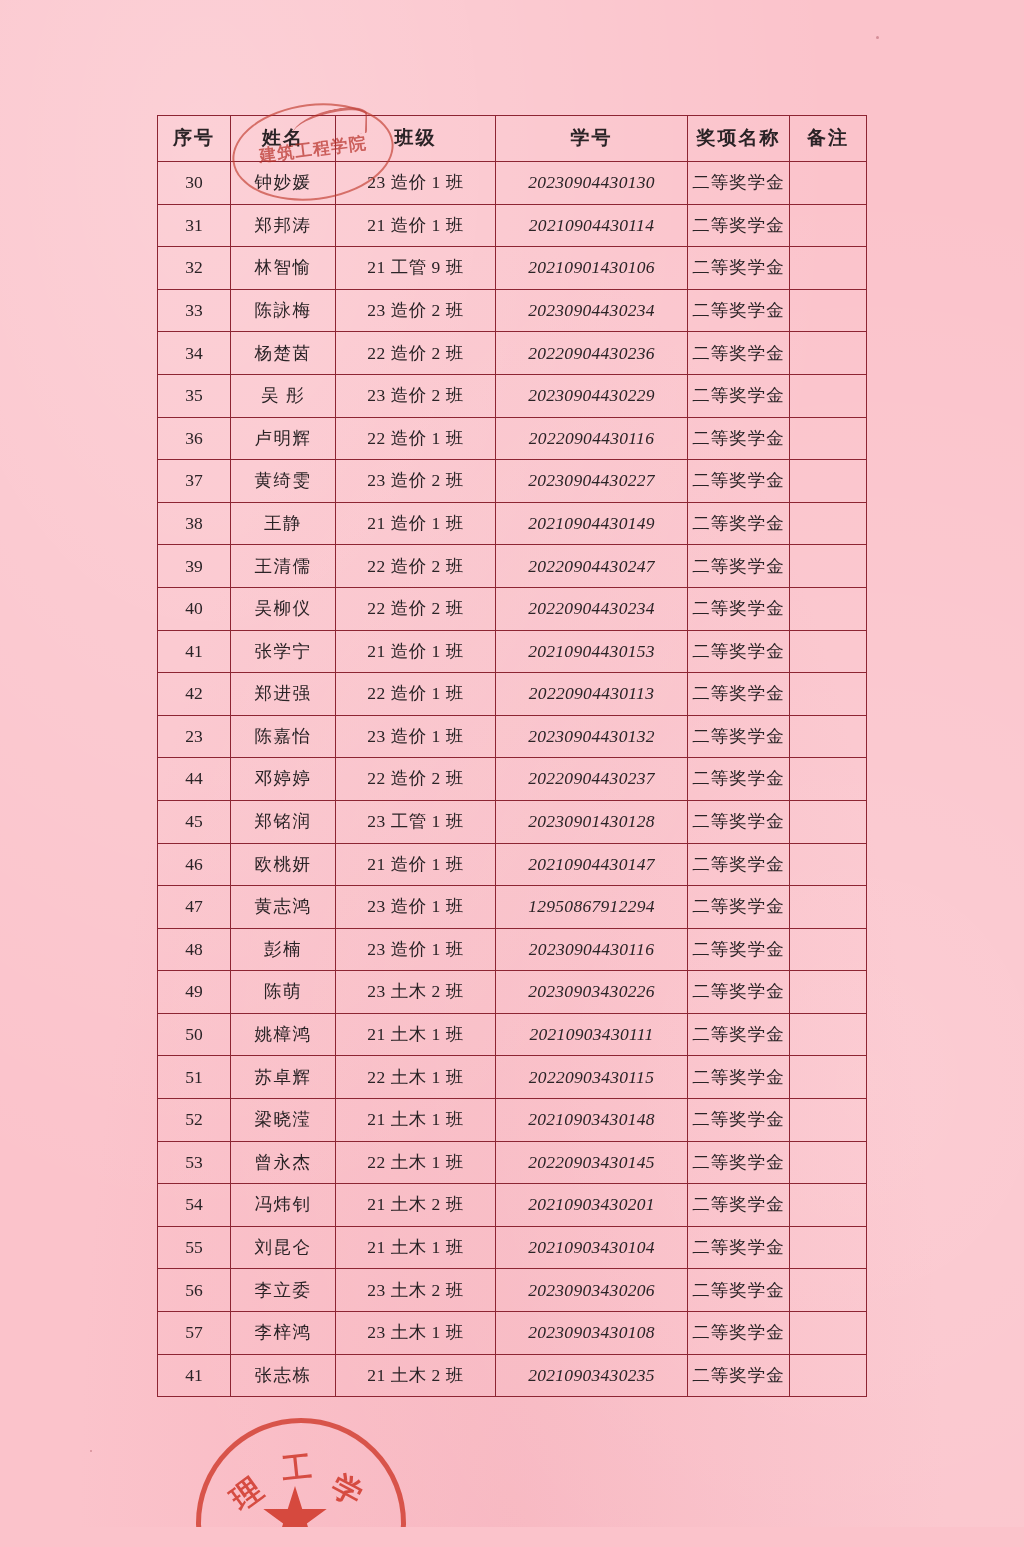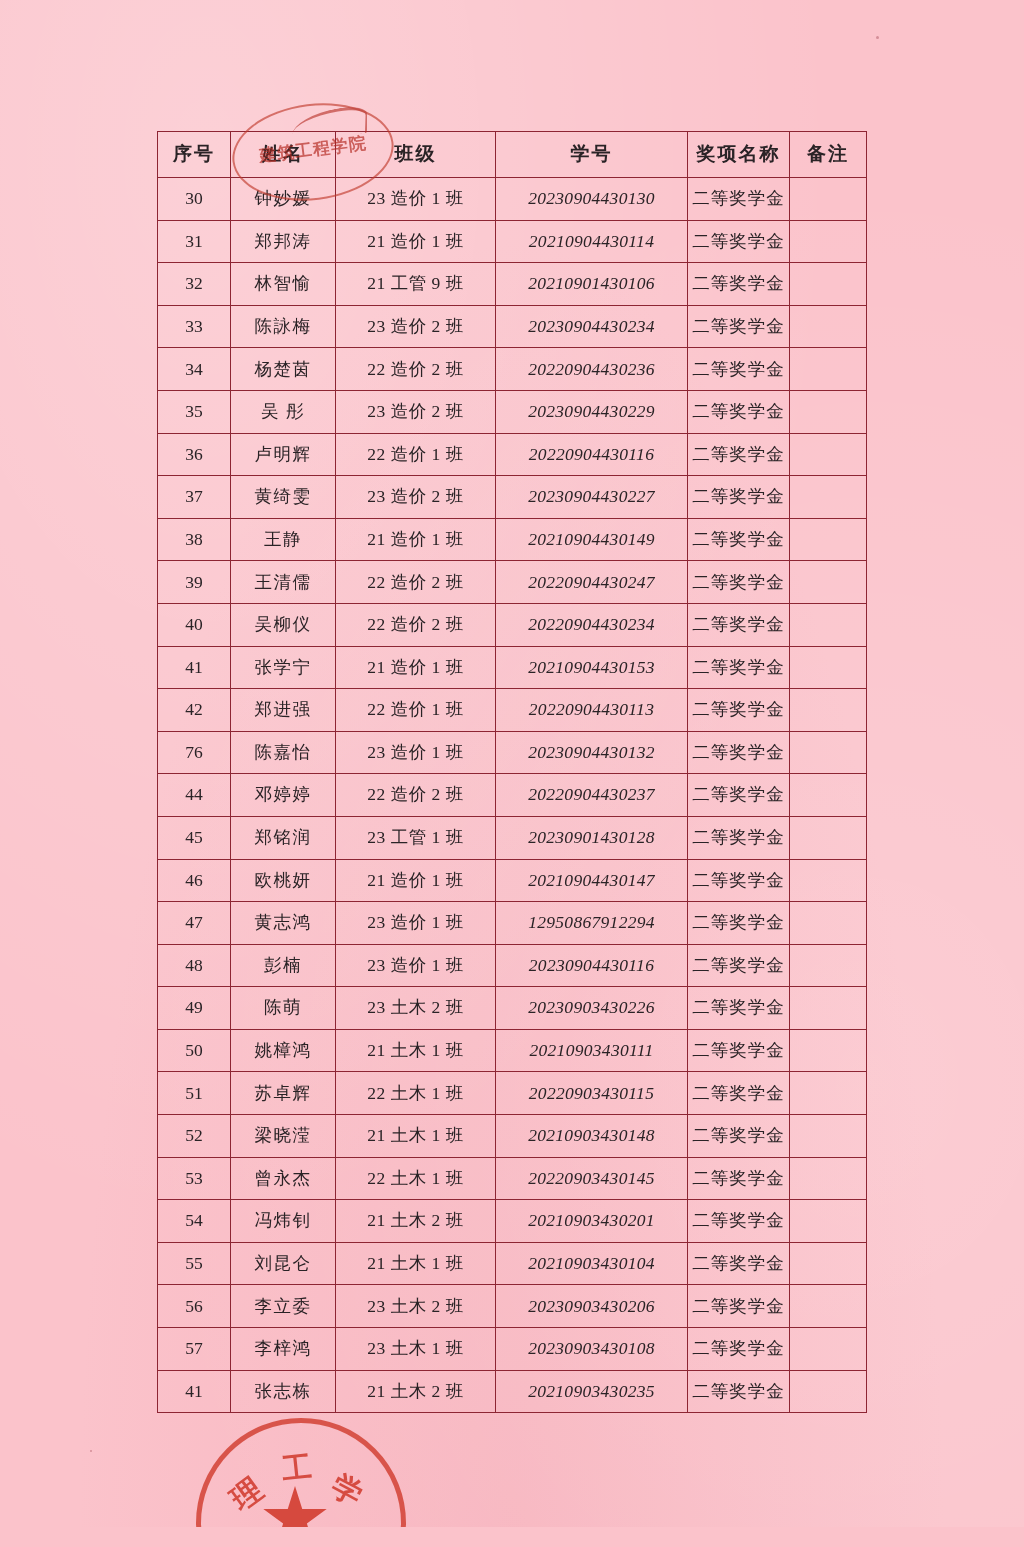--- a/index.html
+++ b/index.html
@@ -35,21 +35,21 @@
   .sheet {
     position: absolute;
     left: 0; top: 0;
     width: 1024px;
     height: 1547px;
   }
 
   table.award-table {
     position: absolute;
     left: 157px;
-    top: 131px;
+    top: 115px;
     width: 709px;
     border-collapse: collapse;
     table-layout: fixed;
   }
   table.award-table th,
   table.award-table td {
     border: 1px solid #8d2533;
     color: #2a2326;
     font-size: 17.5px;
     text-align: center;
@@ -286,21 +286,21 @@
         </tr>
         <tr>
           <td class="cell-idx">42</td>
           <td class="cell-name">郑进强</td>
           <td class="cell-class">22 造价 1 班</td>
           <td class="cell-sid">20220904430113</td>
           <td class="cell-award">二等奖学金</td>
           <td class="cell-note"></td>
         </tr>
         <tr>
-          <td class="cell-idx">76</td>
+          <td class="cell-idx">23</td>
           <td class="cell-name">陈嘉怡</td>
           <td class="cell-class">23 造价 1 班</td>
           <td class="cell-sid">20230904430132</td>
           <td class="cell-award">二等奖学金</td>
           <td class="cell-note"></td>
         </tr>
         <tr>
           <td class="cell-idx">44</td>
           <td class="cell-name">邓婷婷</td>
           <td class="cell-class">22 造价 2 班</td>

